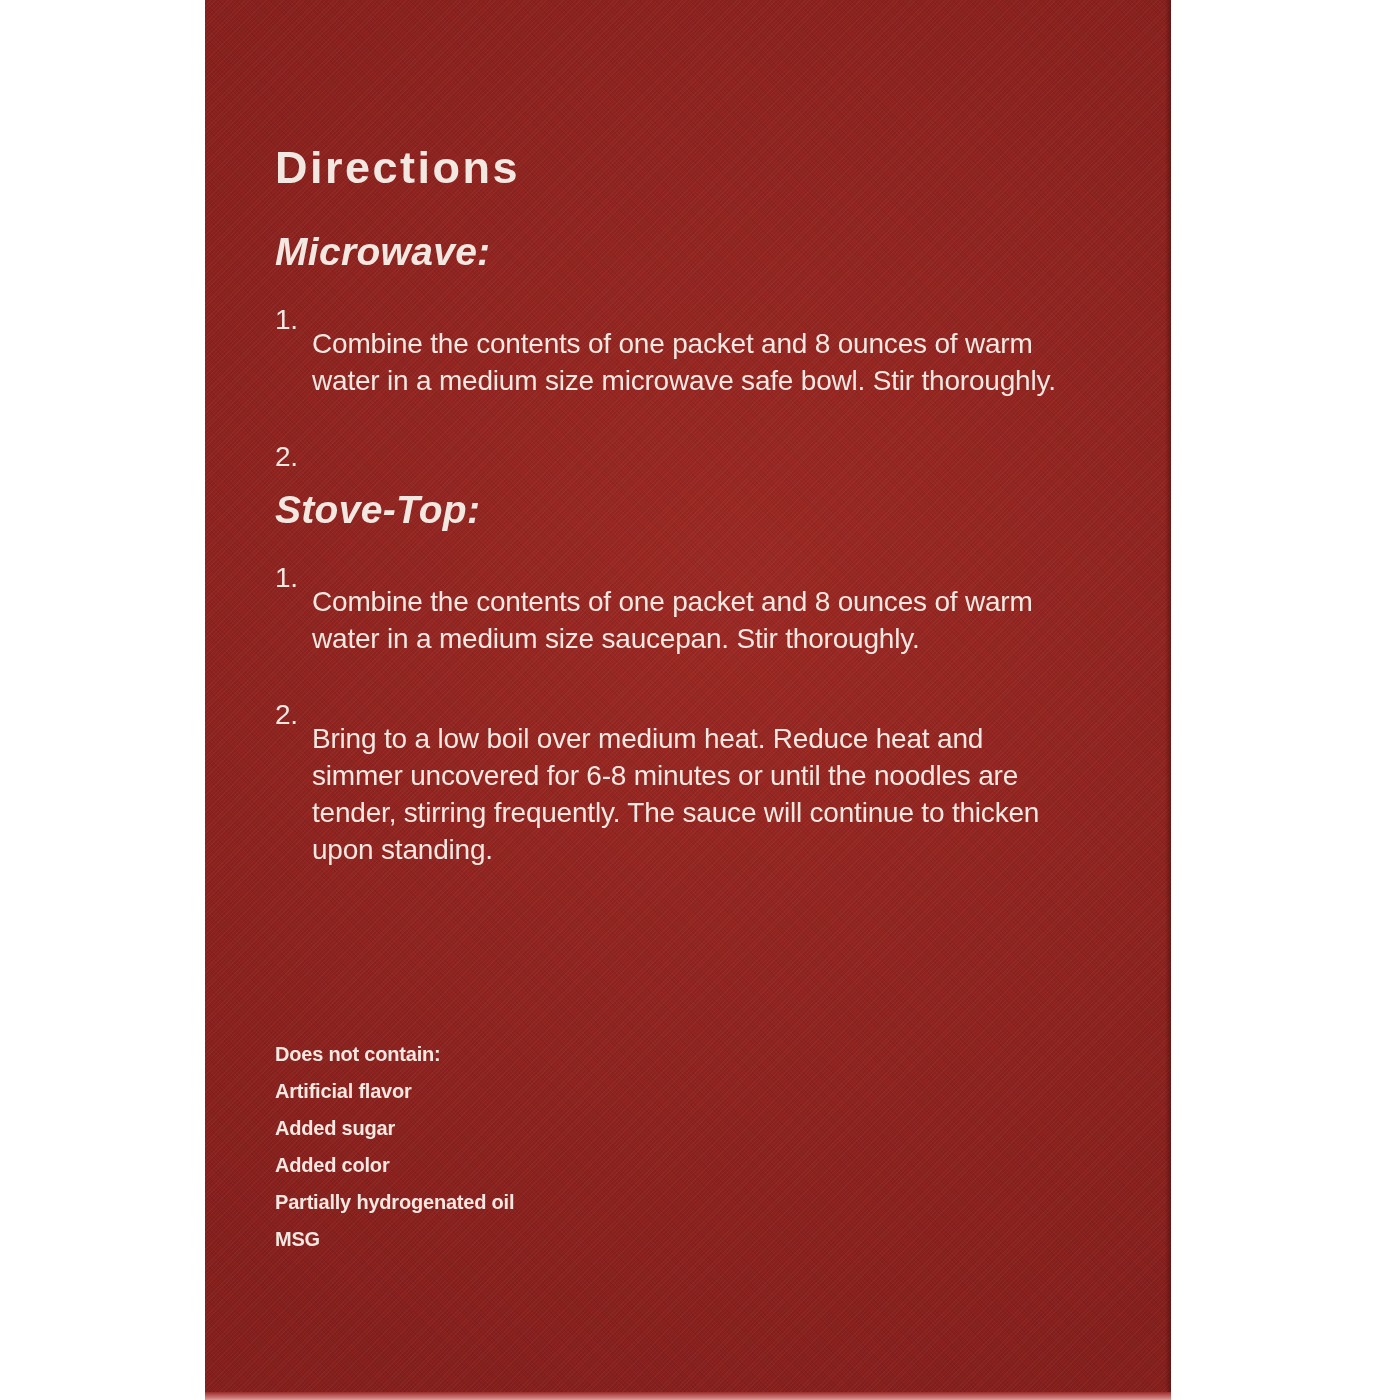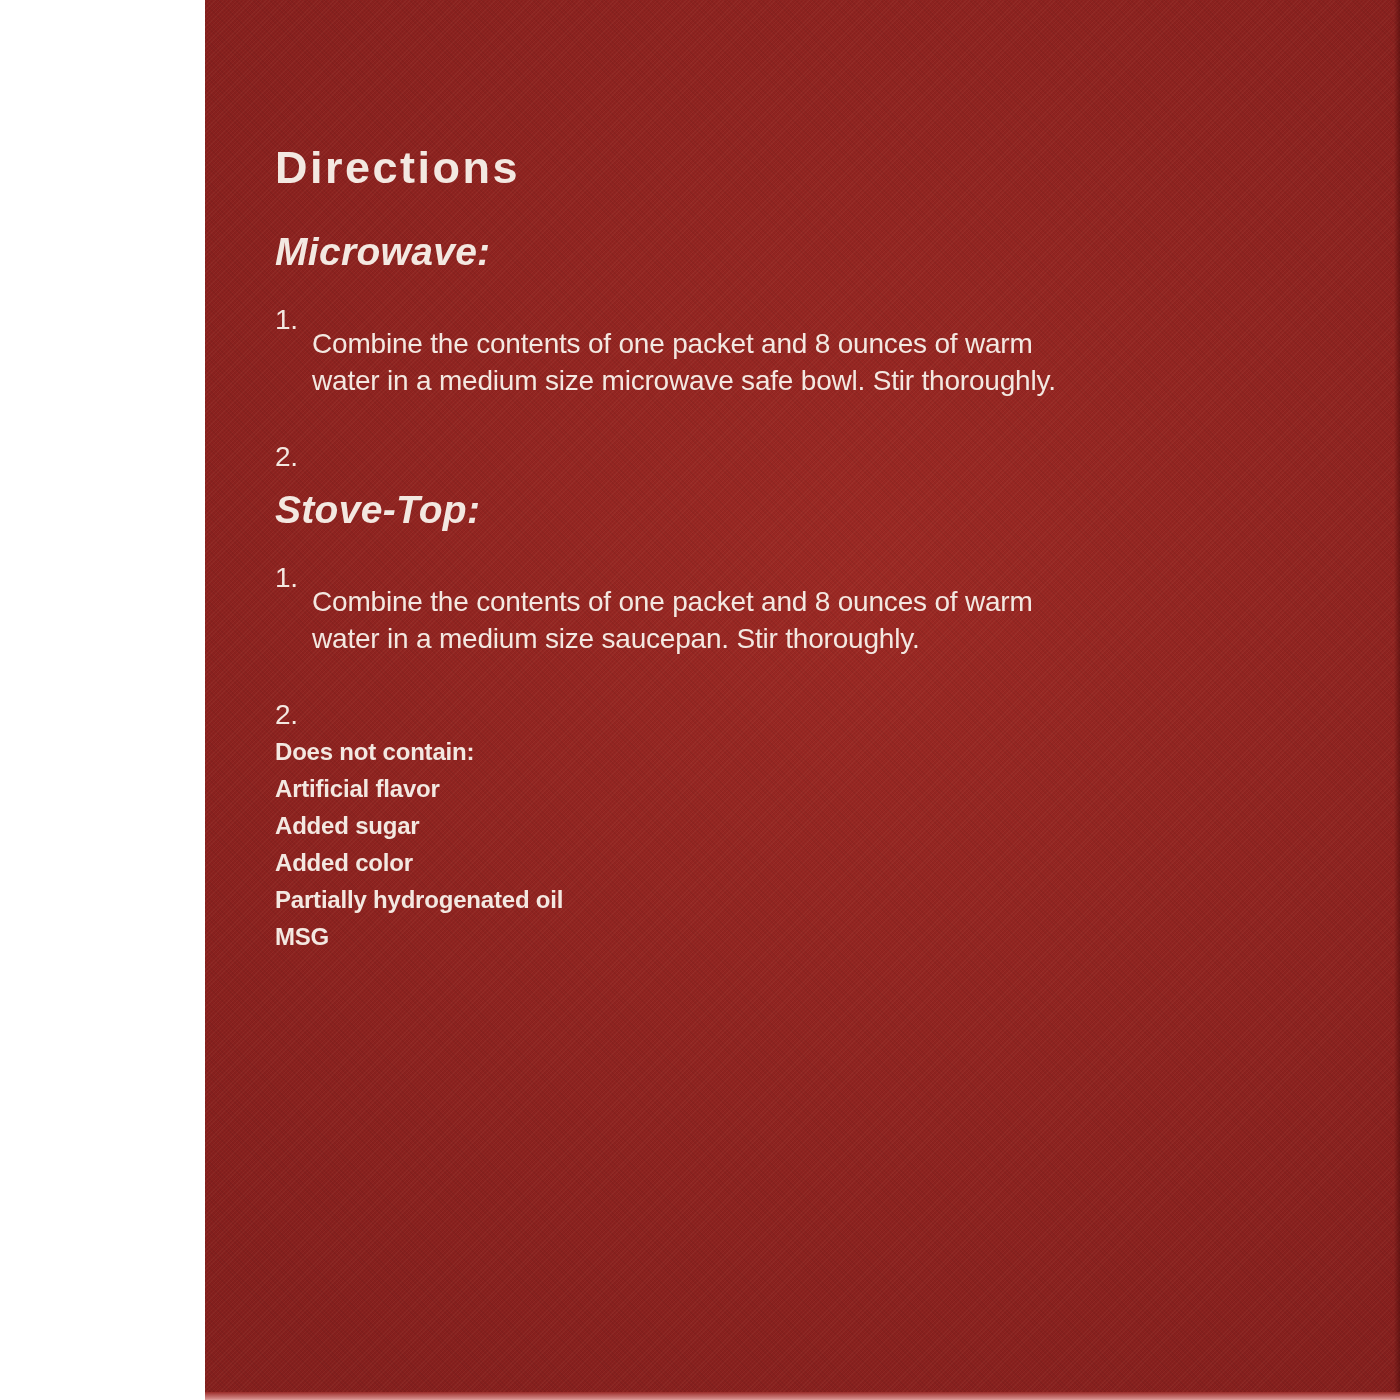--- a/index.html
+++ b/index.html
@@ -12,21 +12,21 @@
     position: relative;
     width: 1400px;
     height: 1400px;
     background: #ffffff;
     overflow: hidden;
   }
   .panel {
     position: absolute;
     left: 205px;
     top: 0;
-    width: 1195px;
+    width: 966px;
     height: 1400px;
     background:
       radial-gradient(circle at 55% 42%, rgba(255,120,80,0.07), rgba(0,0,0,0.10) 90%),
       #932220;
     color: #f3e8e1;
   }
   
   .panel::before {
     content: "";
     position: absolute;
@@ -94,21 +94,22 @@
   }
   ol.steps .num {
     flex: none;
     width: 37px;
   }
   ol.steps .txt {
     white-space: pre-wrap;
     margin-top: 24px;
   }
   .dnc {
-    font-size: 24px;
+    margin-top: 168px;
+    font-size: 20px;
     line-height: 37px;
     font-weight: bold;
     letter-spacing: -0.2px;
   }
 </style>
 </head>
 <body>
 
 <div class="scan">
   <div class="panel">
@@ -132,20 +133,24 @@
       <h2 class="sub stove">Stove-Top:</h2>
 
       <ol class="steps">
         <li>
           <span class="num">1.</span>
           <span class="txt">Combine the contents of one packet and 8 ounces of warm
 water in a medium size saucepan. Stir thoroughly.</span>
         </li>
         <li>
           <span class="num">2.</span>
+          <span class="txt">Bring to a low boil over medium heat. Reduce heat and
+simmer uncovered for 6-8 minutes or until the noodles are
+tender, stirring frequently. The sauce will continue to thicken
+upon standing.</span>
         </li>
       </ol>
 
       <div class="dnc">
         <div>Does not contain:</div>
         <div>Artificial flavor</div>
         <div>Added sugar</div>
         <div>Added color</div>
         <div>Partially hydrogenated oil</div>
         <div>MSG</div>

